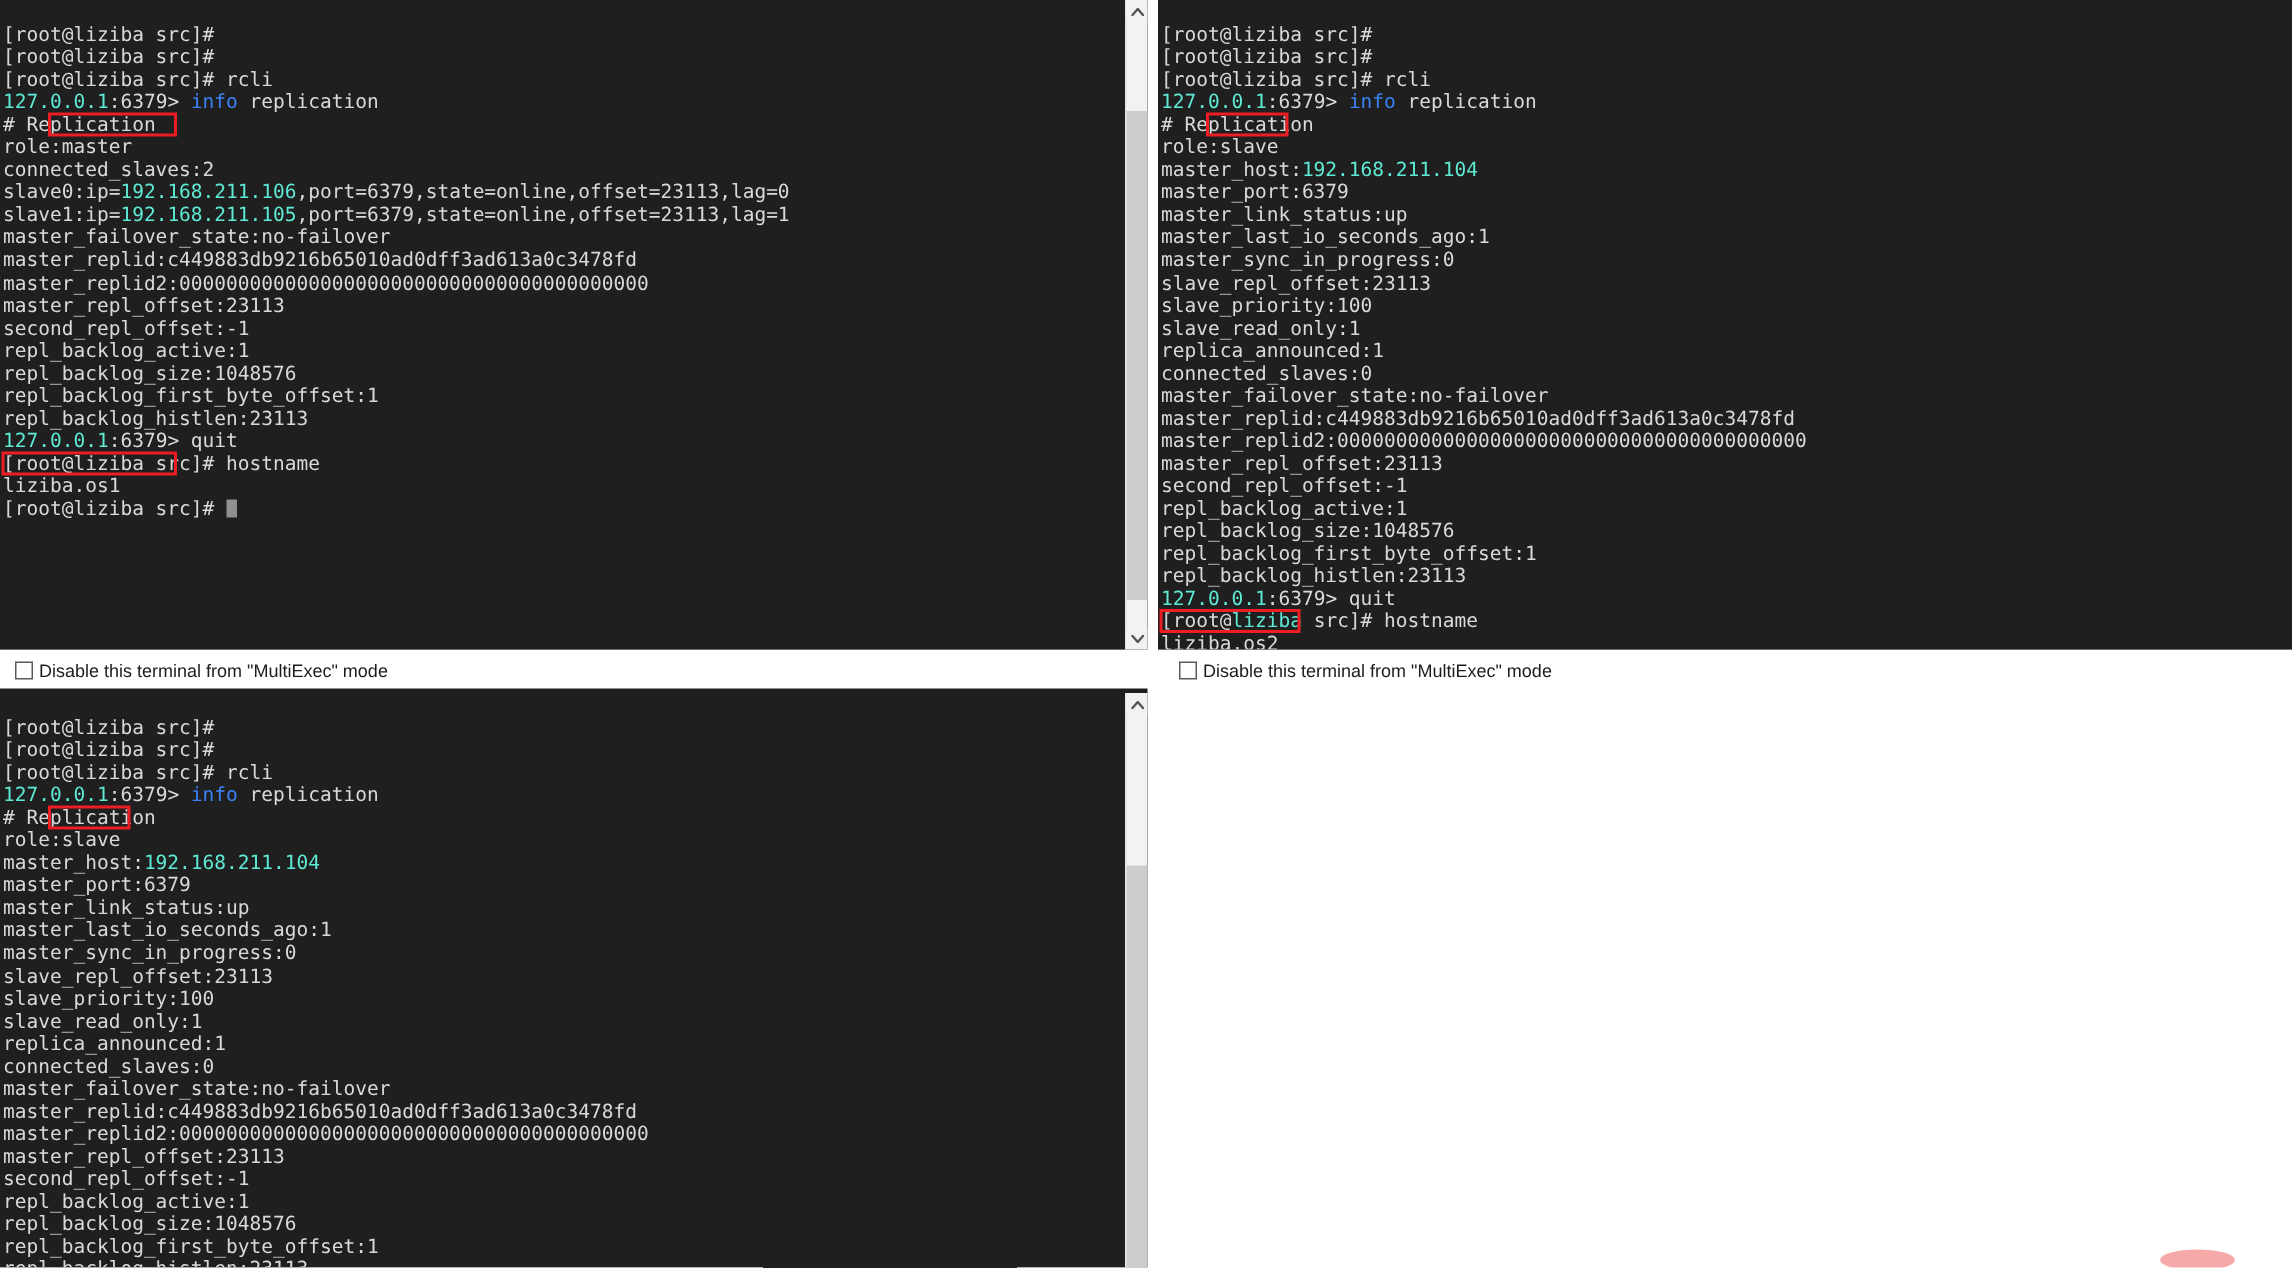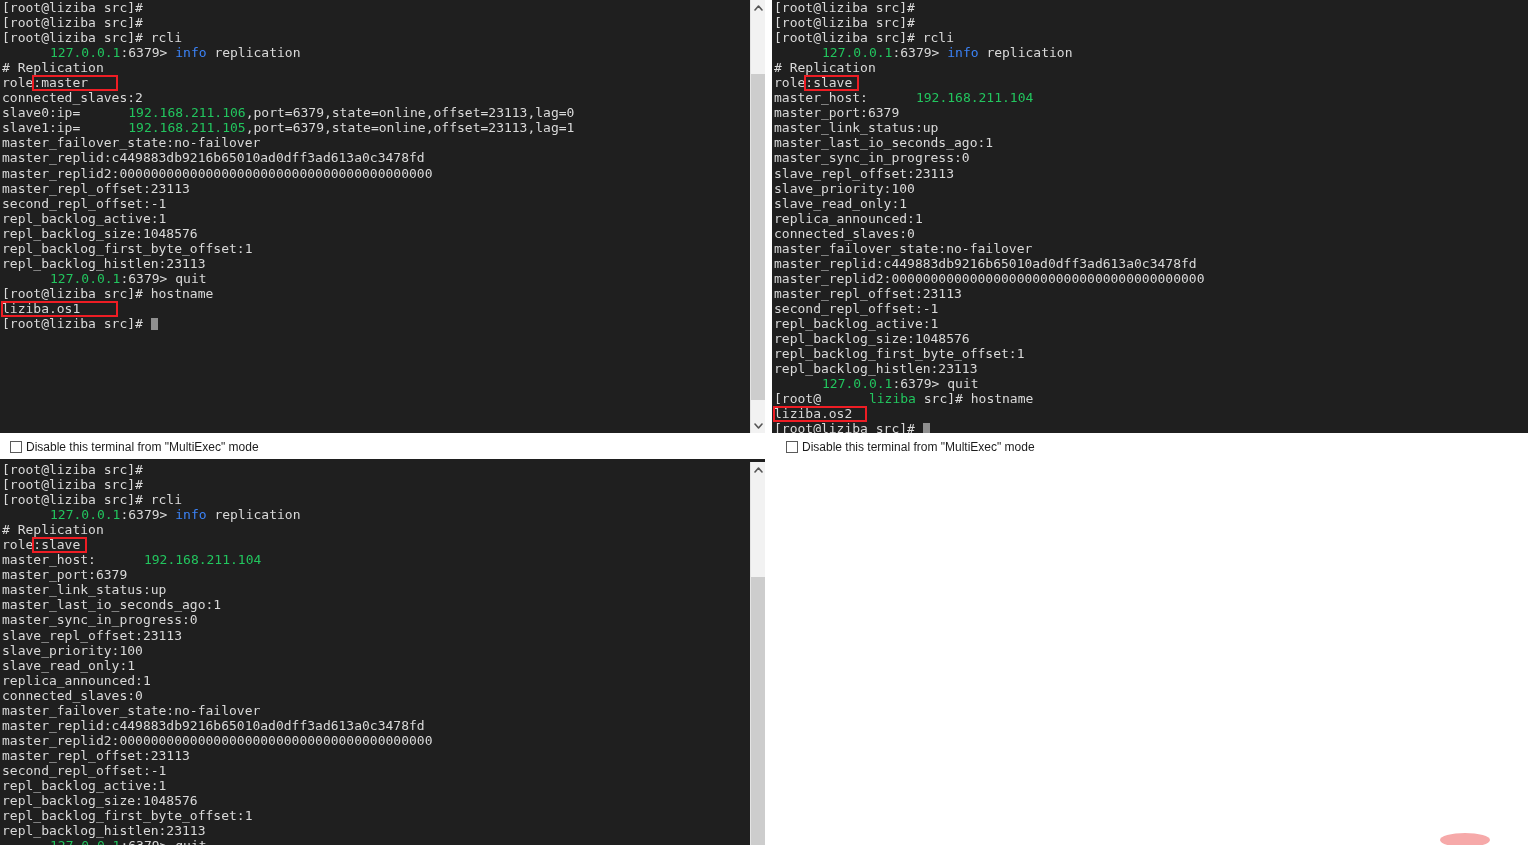--- a/index.html
+++ b/index.html
@@ -34,28 +34,28 @@
     overflow: hidden;
     padding: 0;
   }
   .term-lines {
     font-family: "DejaVu Sans Mono", "Liberation Mono", monospace;
     font-size: 13.0px;
     line-height: 15.05px;
     color: #d8d8d8;
     white-space: pre;
     padding-left: 2px;
-    padding-top: 0px;
+    padding-top: 16px;
     letter-spacing: 0px;
   }
   .ln { position: relative; height: 15.05px; }
 
   
   .c-default { color: #d9d9d9; }
-  .c-magenta { color: #22c55e; margin-left: 48px; }
+  .c-magenta { color: #5eead4; }
   .c-cyan    { color: #3b82f6; }
 
   
   .cursor {
     display: inline-block;
     width: 7.6px;
     height: 12px;
     background: #8f8f8f;
     vertical-align: -2px;
   }

